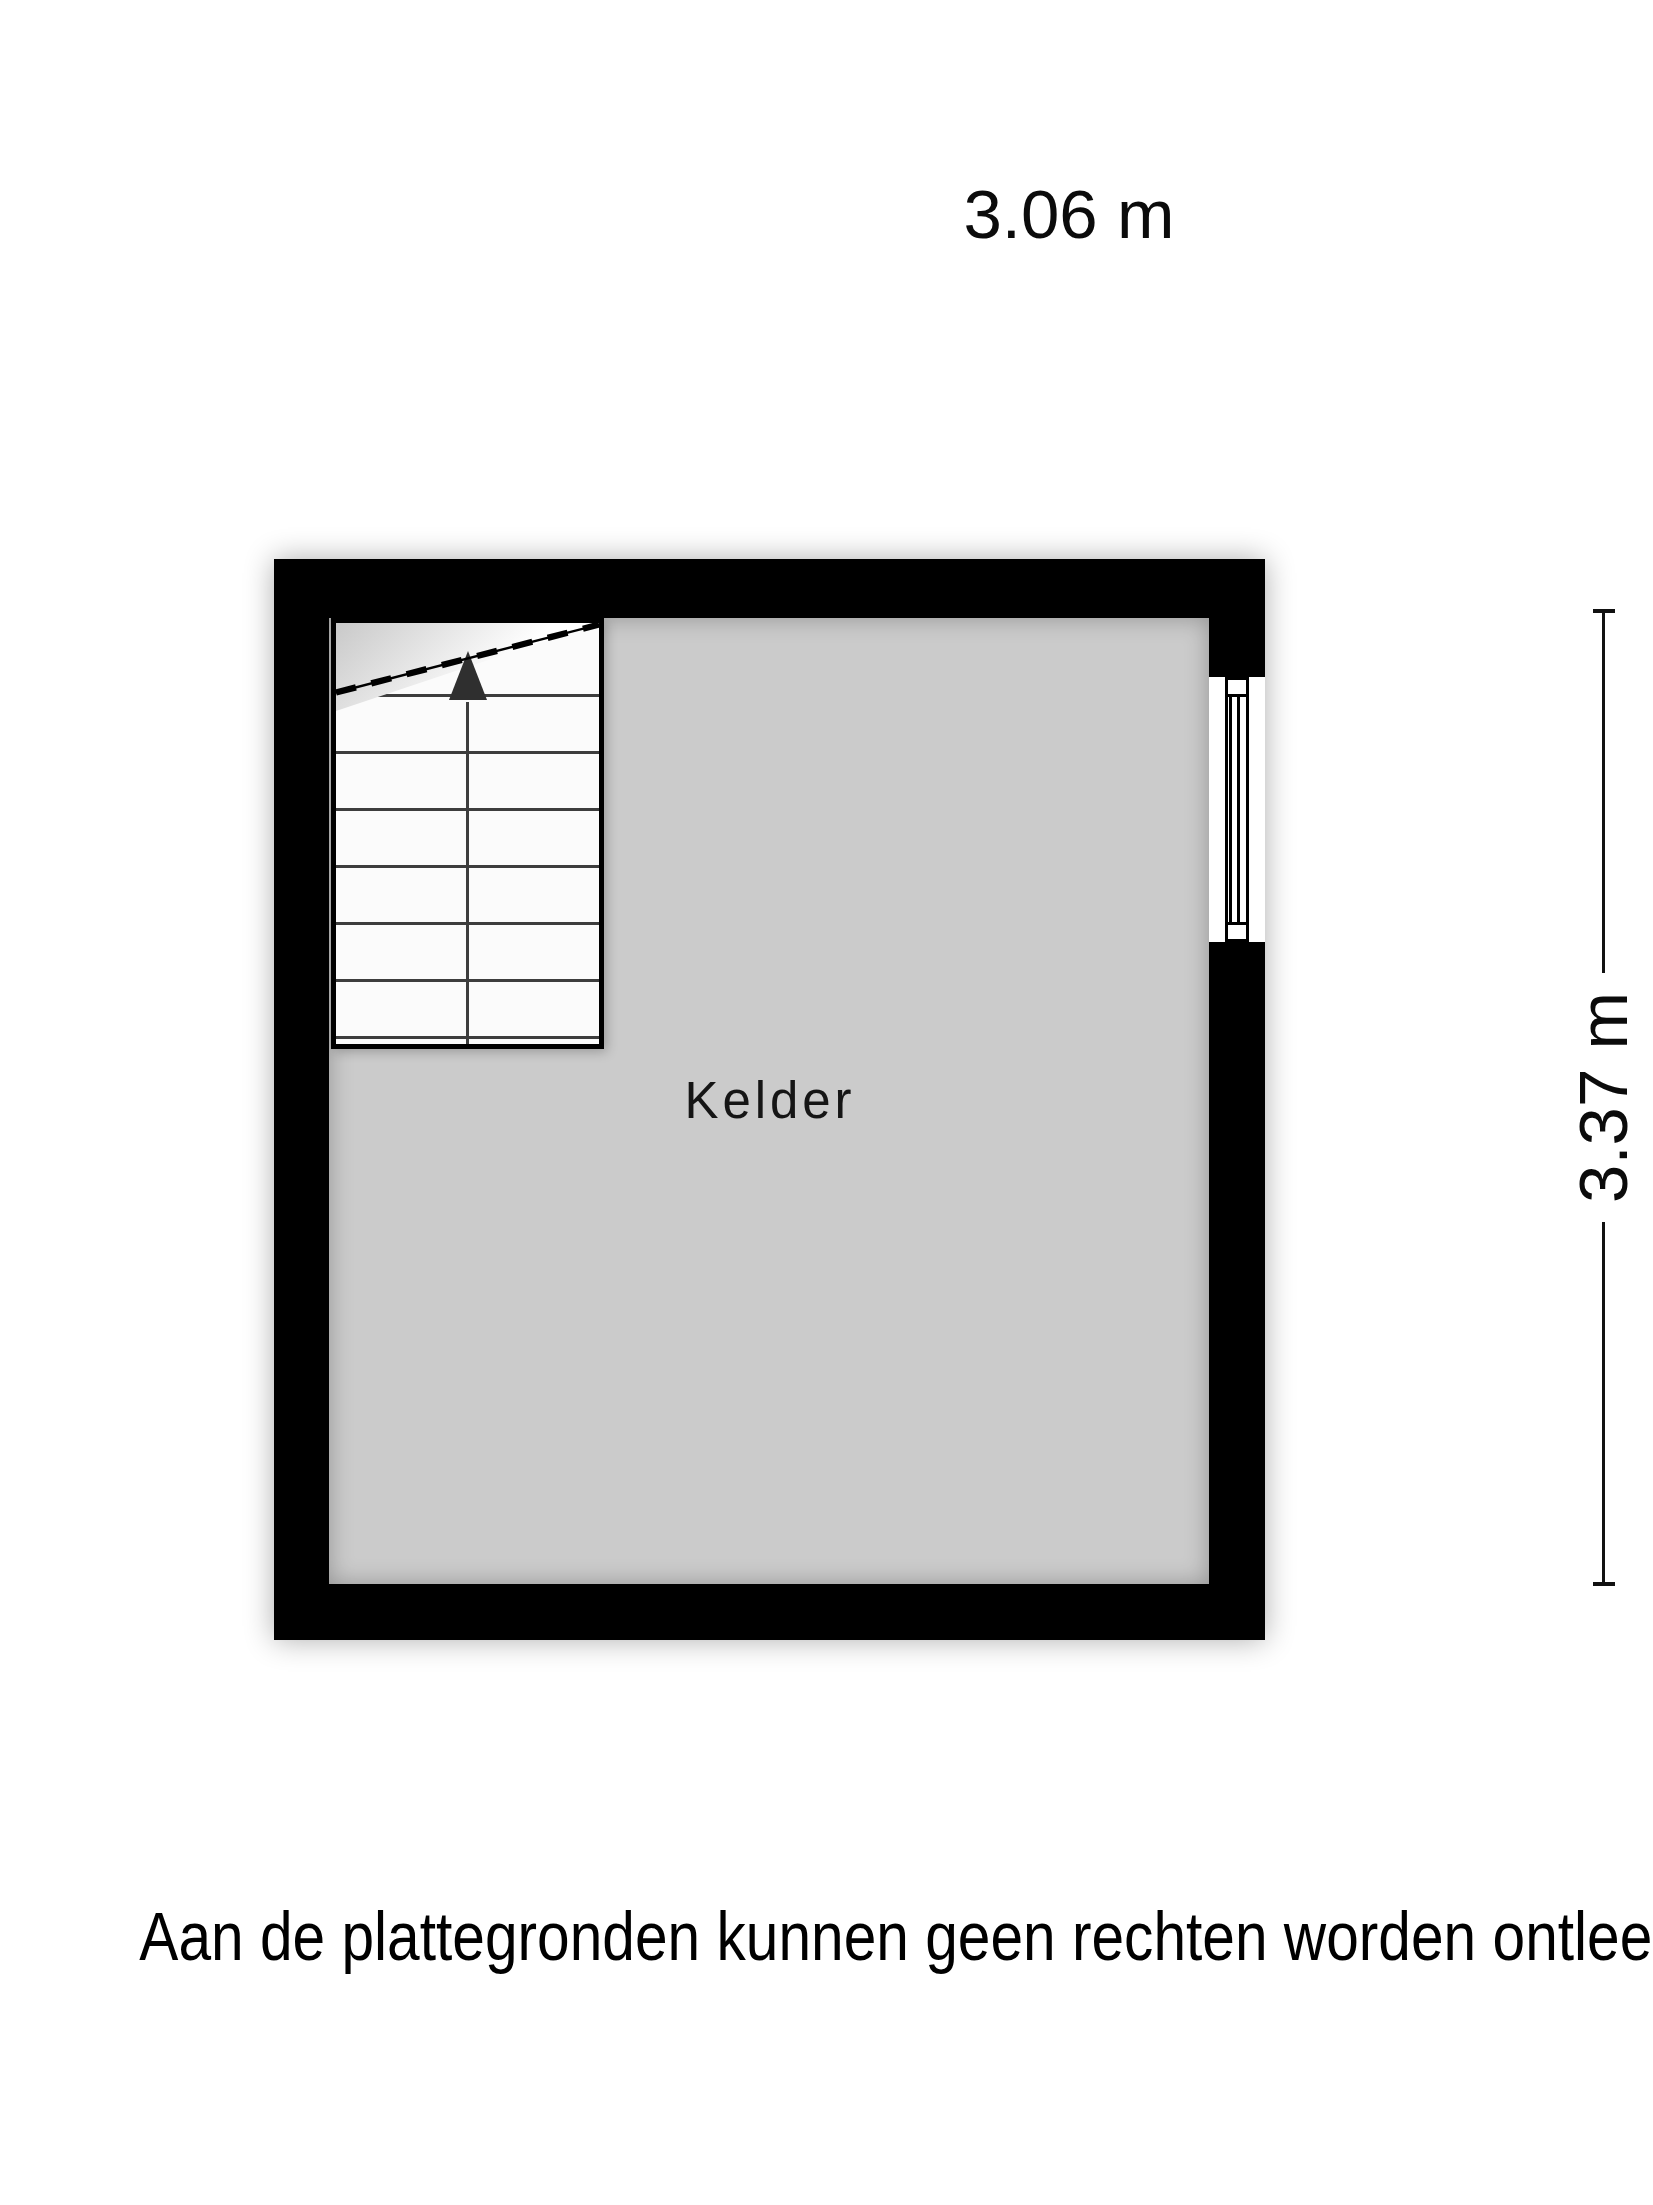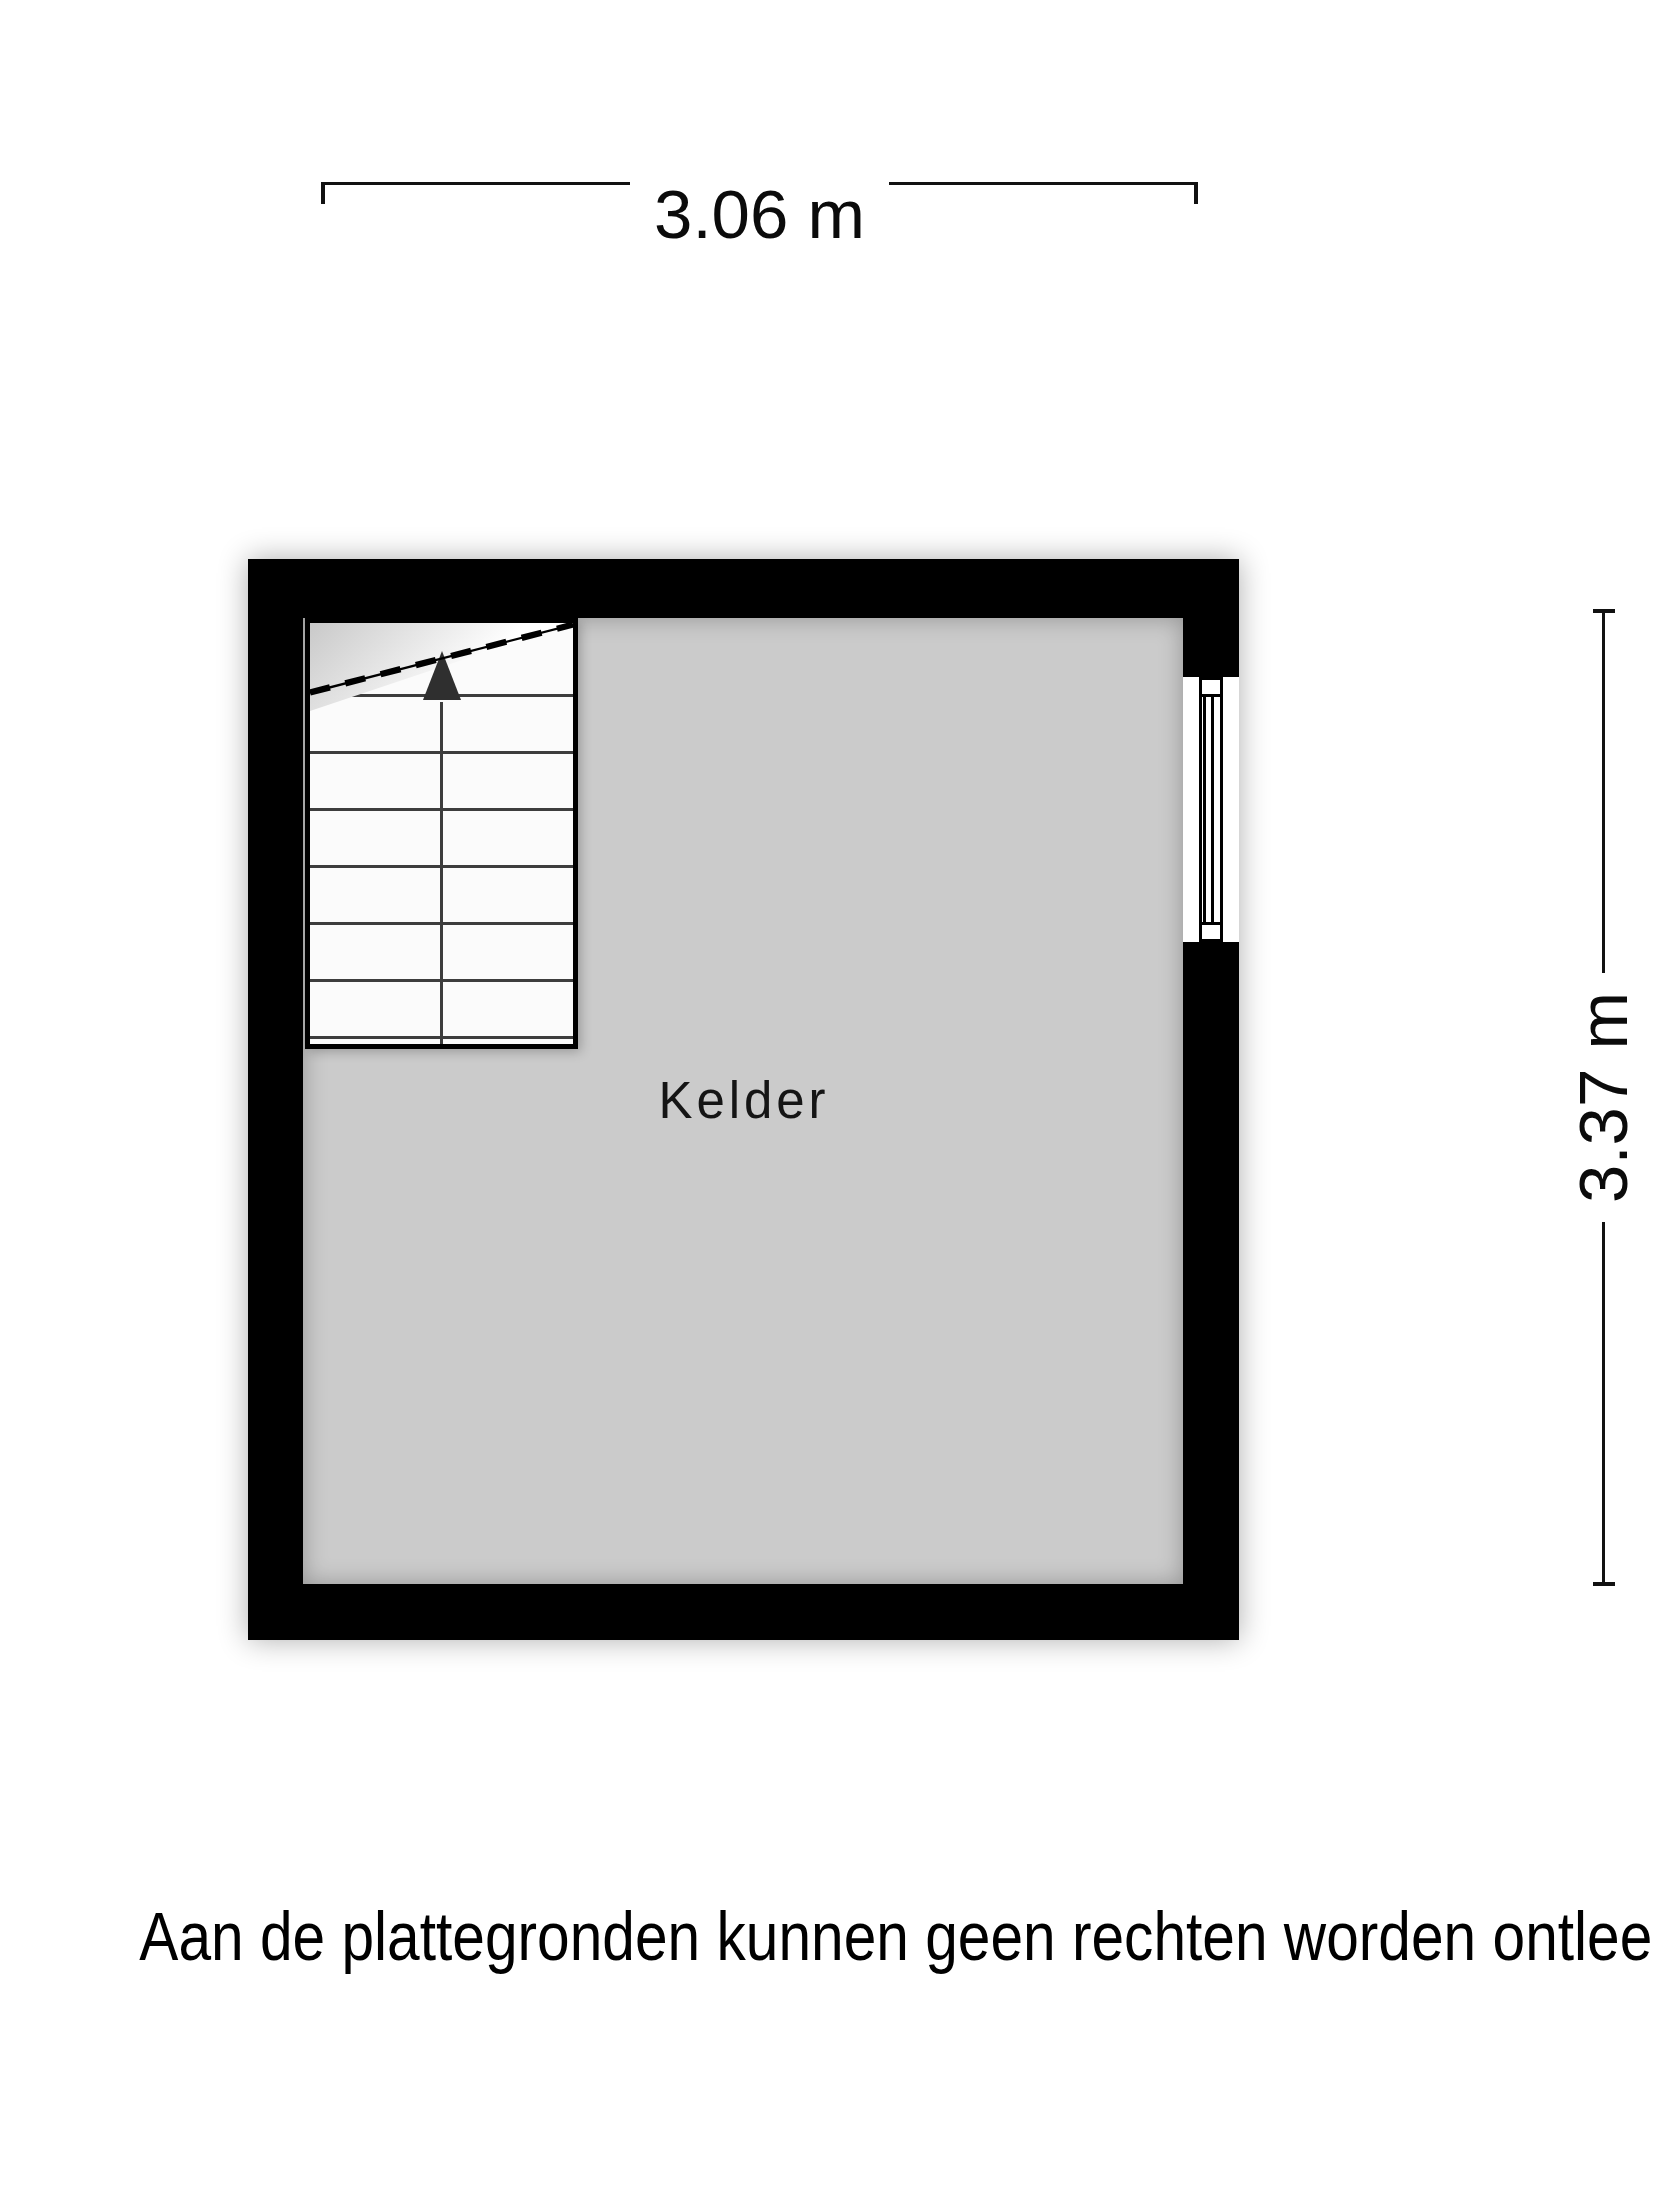--- a/index.html
+++ b/index.html
@@ -18,22 +18,22 @@
   }
 
   
   .dim-h {
     position: absolute;
     left: 321px;
     top: 182px;
     width: 877px;
     height: 66px;
     display: flex;
-    flex-direction: row;
-    align-items: flex-start;
+    flex-direction: column;
+    align-items: flex-end;
   }
   .dim-h .tick { width: 3.9px; height: 22px; background: #111; }
   .dim-h .seg  { flex: 1; height: 3.2px; background: #111; }
   .dim-h .lbl  {
     font-size: 69px;
     line-height: 1;
     padding: 0 23.6px;
     white-space: nowrap;
     transform: translateY(-2.4px);
     color: #0b0b0b;
@@ -57,21 +57,21 @@
     writing-mode: vertical-rl;
     transform: rotate(180deg);
     white-space: nowrap;
     margin: 19px 0;
     color: #0b0b0b;
   }
 
   
   .plan {
     position: absolute;
-    left: 248px;
+    left: 274px;
     top: 559px;
     width: 991px;
     height: 1081px;
     background: #000;
     box-shadow: 0 0 28px rgba(0,0,0,0.32);
   }
   .floor {
     position: absolute;
     left: 55px;
     top: 59px;

